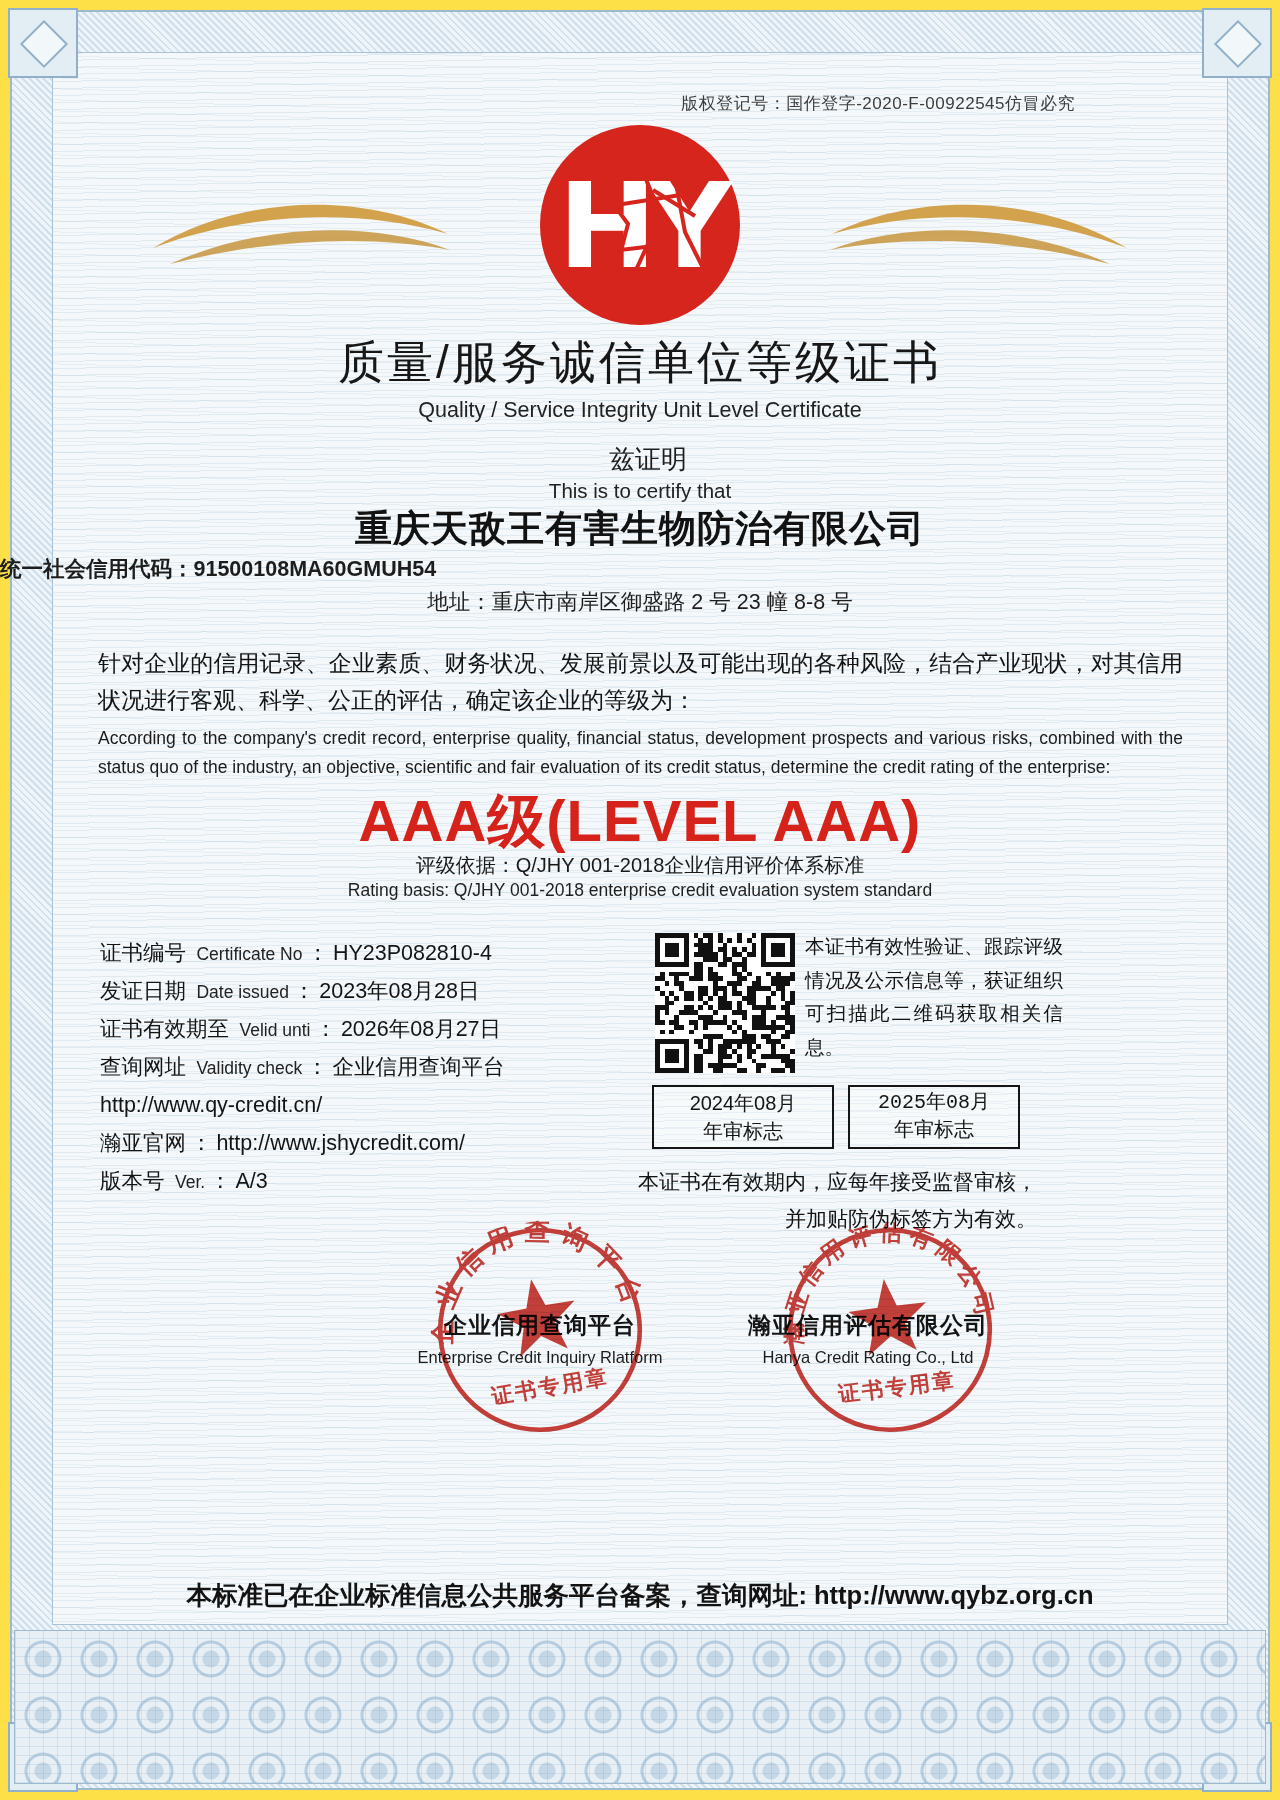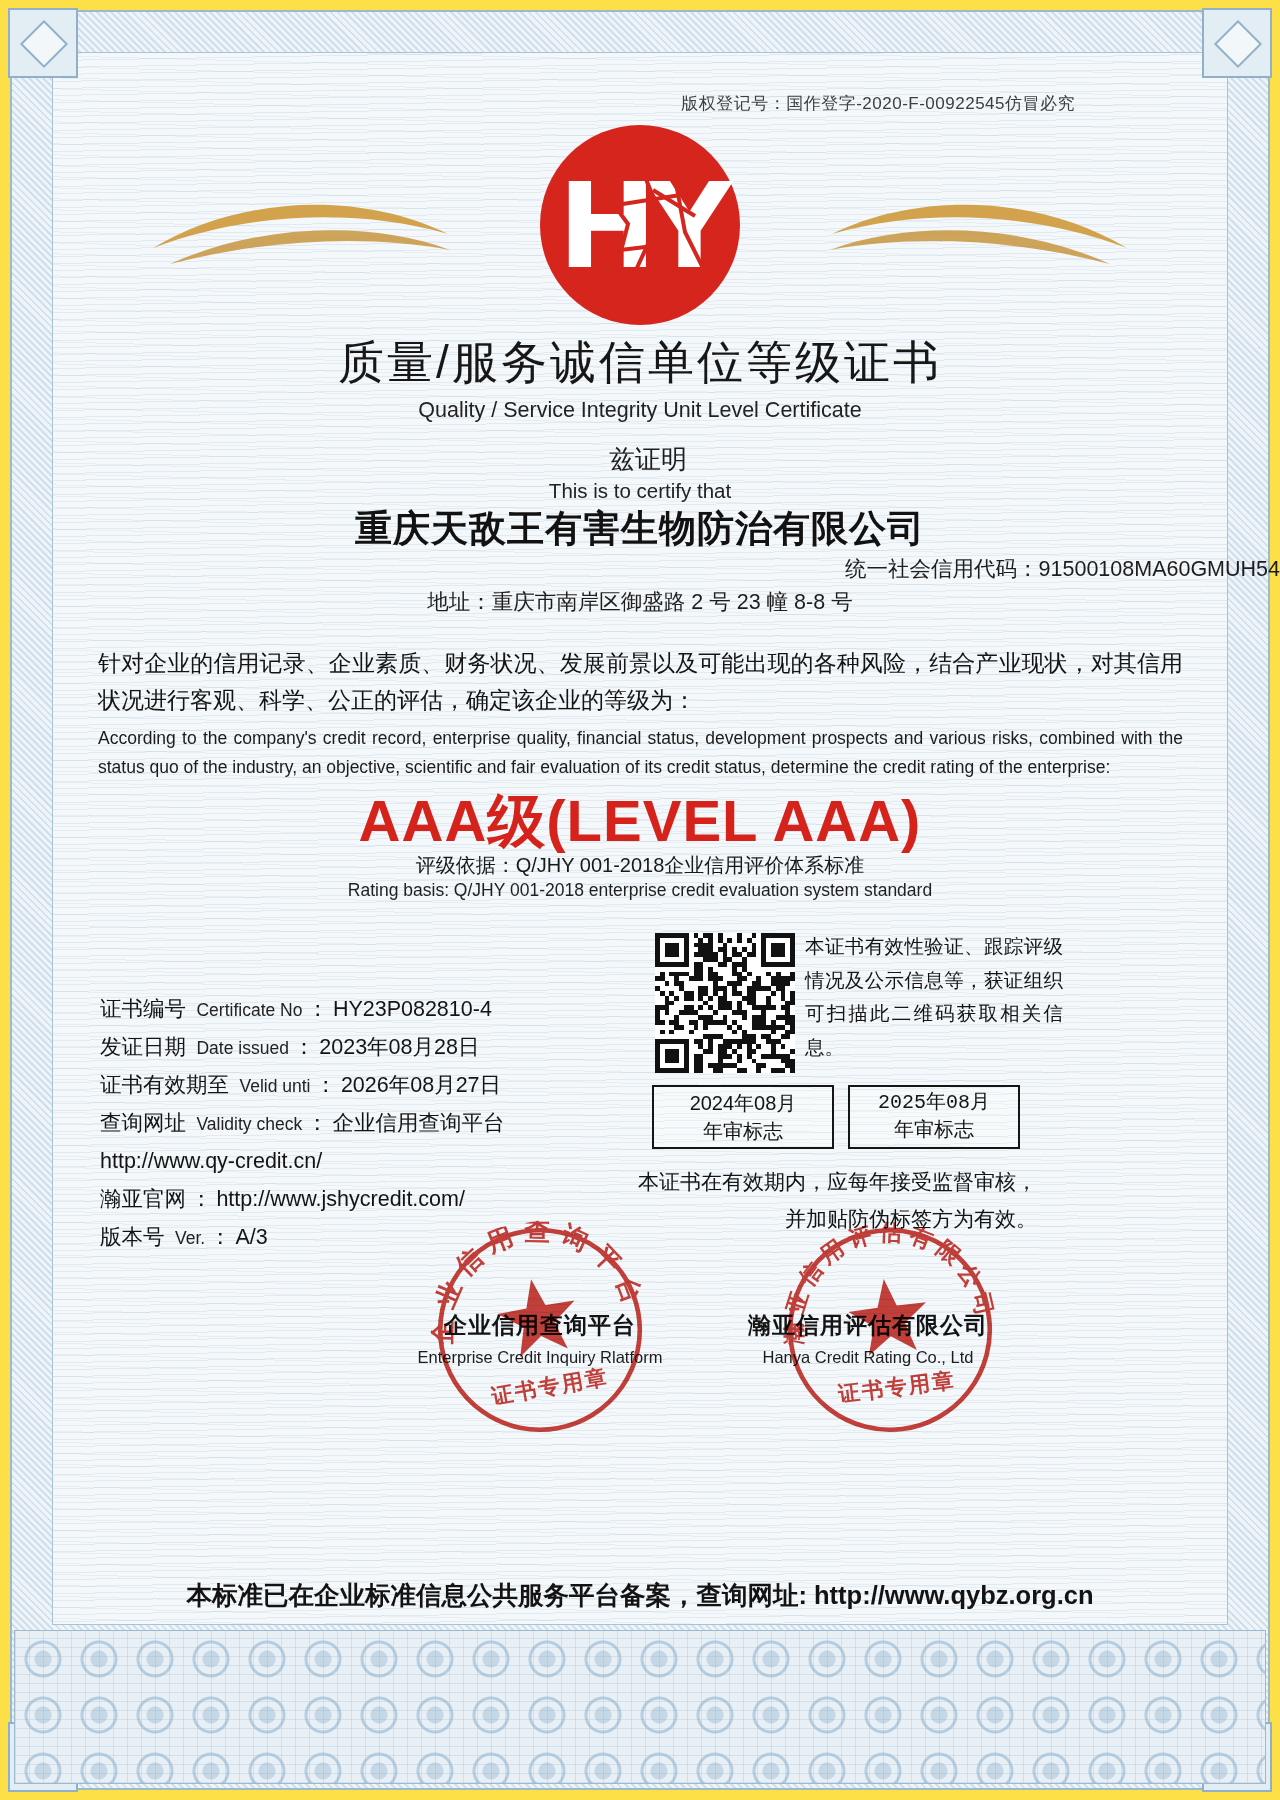--- a/index.html
+++ b/index.html
@@ -32,34 +32,34 @@
   .copyright{position:absolute;top:92px;right:205px;font-size:17px;color:#3d3d3d;letter-spacing:.5px;}
   .logo-wrap{position:absolute;left:535px;top:120px;width:210px;height:210px;}
   .swoosh{position:absolute;top:186px;width:310px;height:84px;}
   .swoosh.left{left:148px}.swoosh.right{right:148px;transform:scaleX(-1);}
 
   .title-zh{position:absolute;left:0;width:100%;top:332px;text-align:center;font-size:46px;font-weight:normal;letter-spacing:3px;color:#171717;}
   .title-en{position:absolute;left:0;width:100%;top:398px;text-align:center;font-size:21.5px;color:#222;}
   .certify-zh{position:absolute;left:8px;width:100%;top:442px;text-align:center;font-size:26px;color:#1d1d1d;}
   .certify-en{position:absolute;left:0;width:100%;top:479px;text-align:center;font-size:20.5px;color:#222;}
   .company-name{position:absolute;left:0;width:100%;top:504px;text-align:center;font-size:37px;font-weight:bold;letter-spacing:1px;color:#121212;}
-  .company-code{position:absolute;left:0;width:100%;top:554px;text-align:right;font-size:21.5px;color:#1d1d1d;}
+  .company-code{position:absolute;left:0;width:100%;top:554px;text-align:left;font-size:21.5px;color:#1d1d1d;font-weight:bold;}
   .company-addr{position:absolute;left:0;width:100%;top:587px;text-align:center;font-size:21.5px;color:#1d1d1d;}
 
   
   .eval{position:absolute;left:98px;top:645px;width:1085px;}
   .eval .zh{font-size:23px;line-height:37px;color:#141414;text-align:justify;}
   .eval .en{margin-top:5px;font-size:17.5px;line-height:29px;color:#1b1b1b;text-align:justify;}
 
   .level{position:absolute;left:0;width:100%;top:783px;text-align:center;font-size:58px;font-weight:bold;color:#d5231c;letter-spacing:1px;}
   .basis-zh{position:absolute;left:0;width:100%;top:852px;text-align:center;font-size:20px;color:#1a1a1a;}
   .basis-en{position:absolute;left:0;width:100%;top:880px;text-align:center;font-size:17.5px;color:#1f1f1f;}
 
   
-  .details{position:absolute;left:100px;top:994px;width:545px;}
+  .details{position:absolute;left:100px;top:938px;width:545px;}
   .detail-line{height:38px;line-height:30px;white-space:nowrap;}
   .d-zh{font-size:21.5px;color:#141414;}
   .d-en{font-size:17.5px;color:#222;margin-left:6px;}
   .d-col{font-size:21.5px;color:#141414;}
   .d-val{font-size:21.5px;color:#141414;}
 
   
   .qr-box{position:absolute;left:655px;top:933px;width:140px;height:140px;background:#fff;}
   .qr-box svg{width:100%;height:100%;display:block;}
   .qr-note{position:absolute;left:805px;top:930px;width:258px;font-size:19.5px;line-height:33.5px;text-align:justify;color:#141414;}

